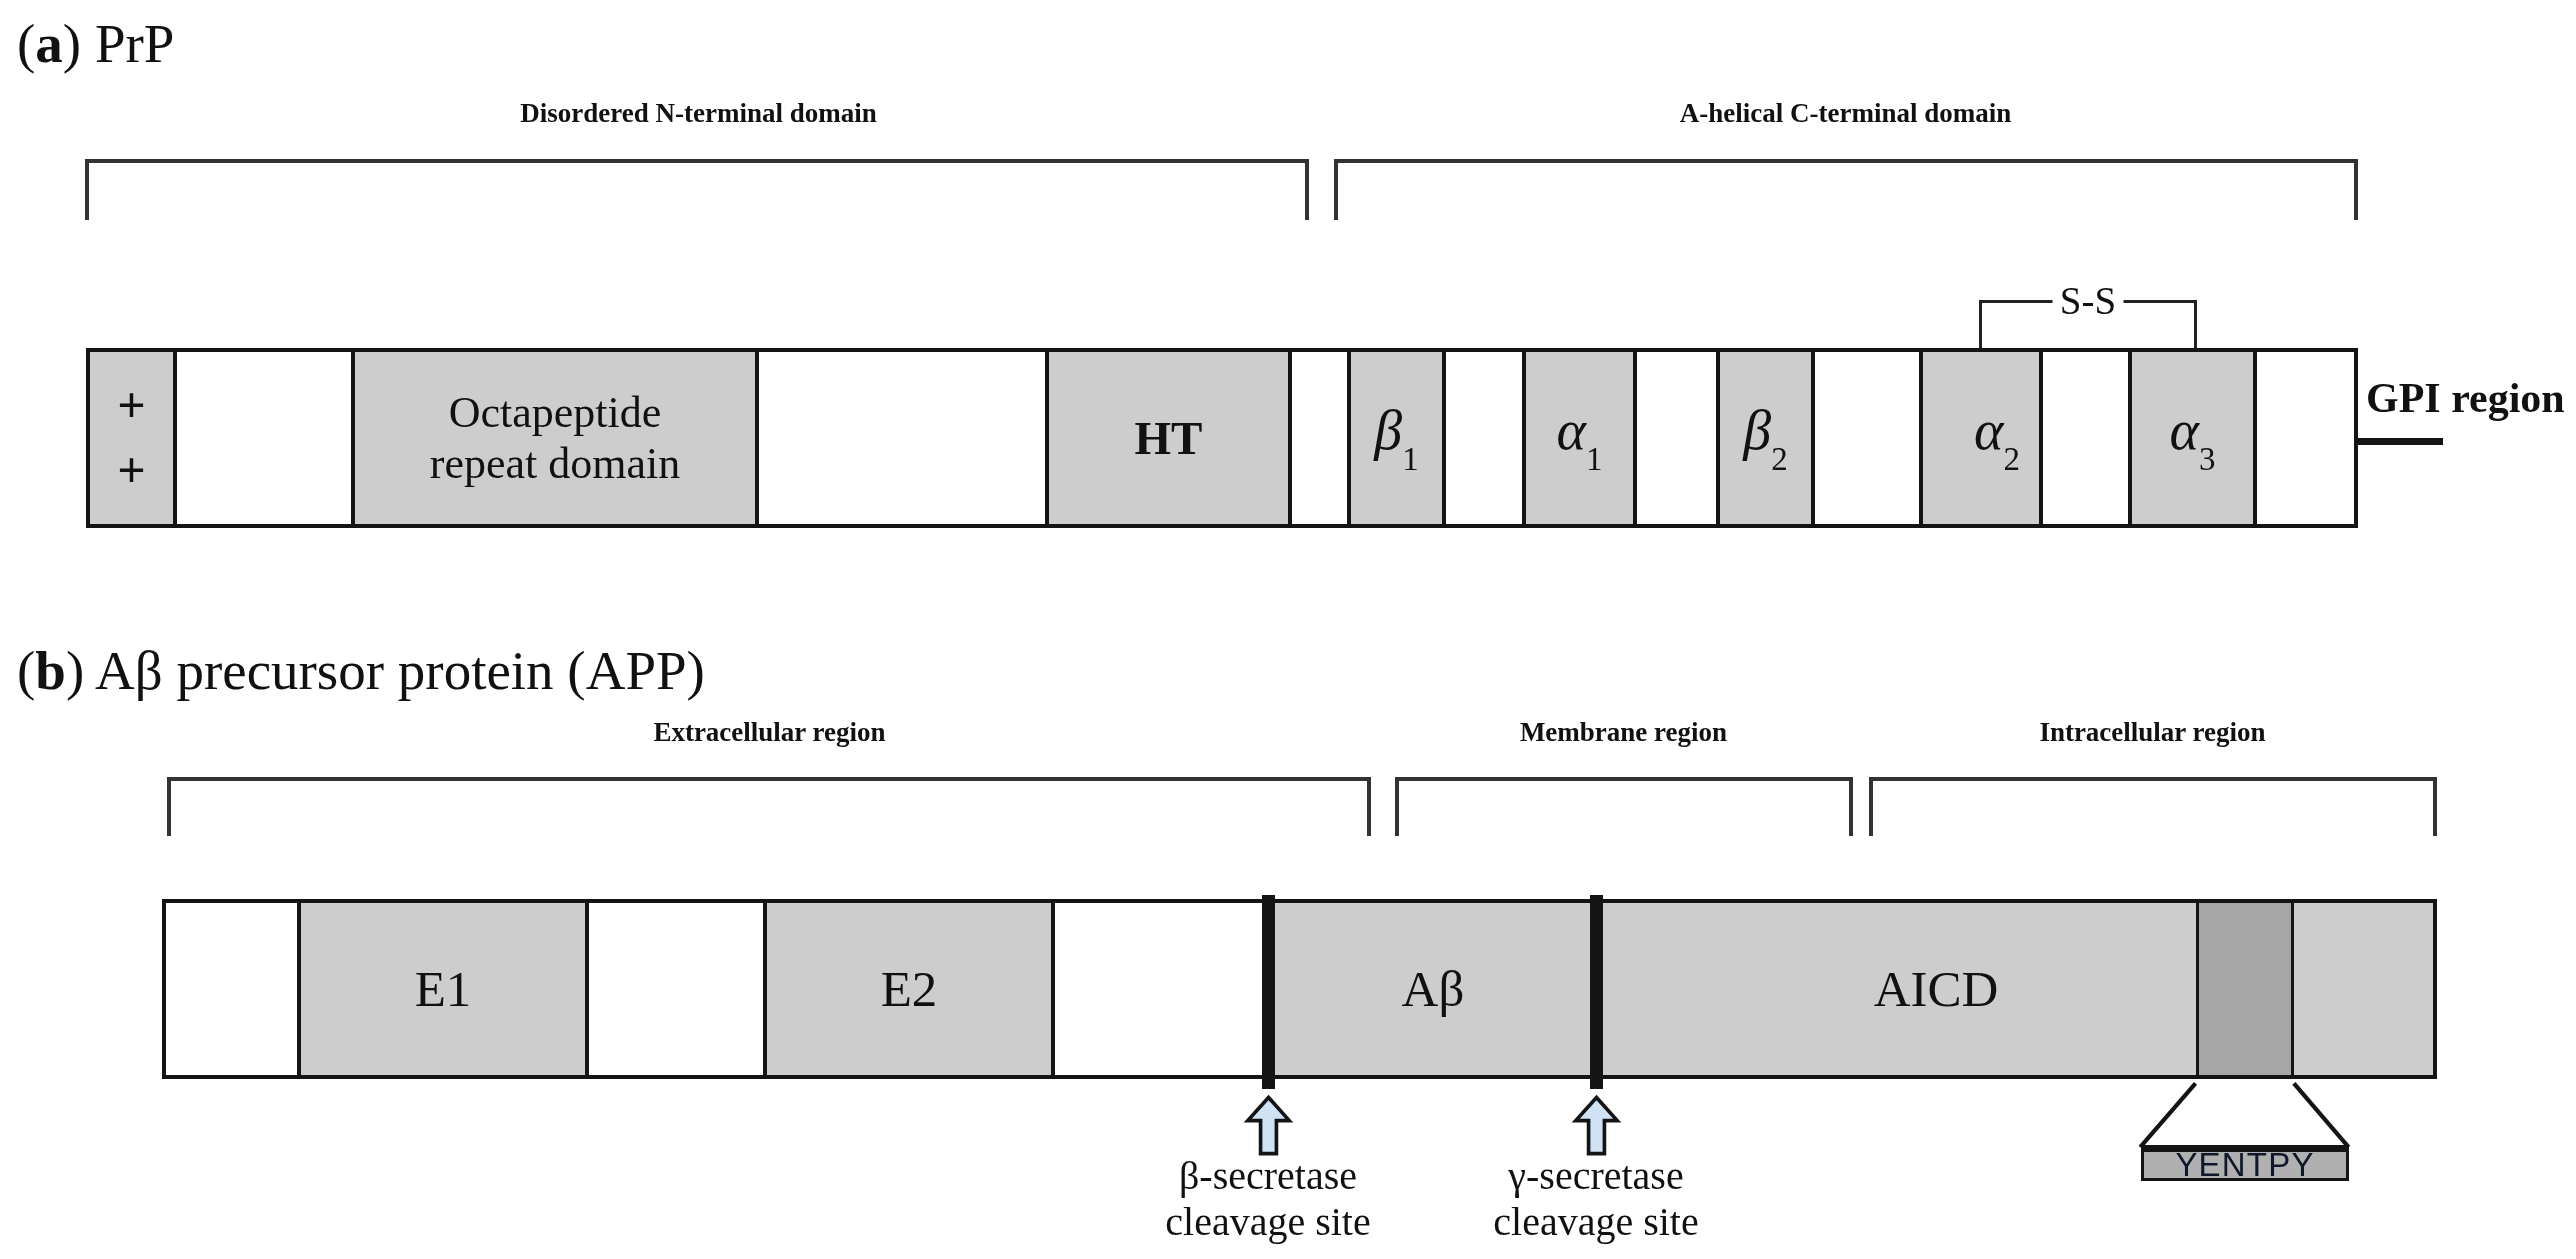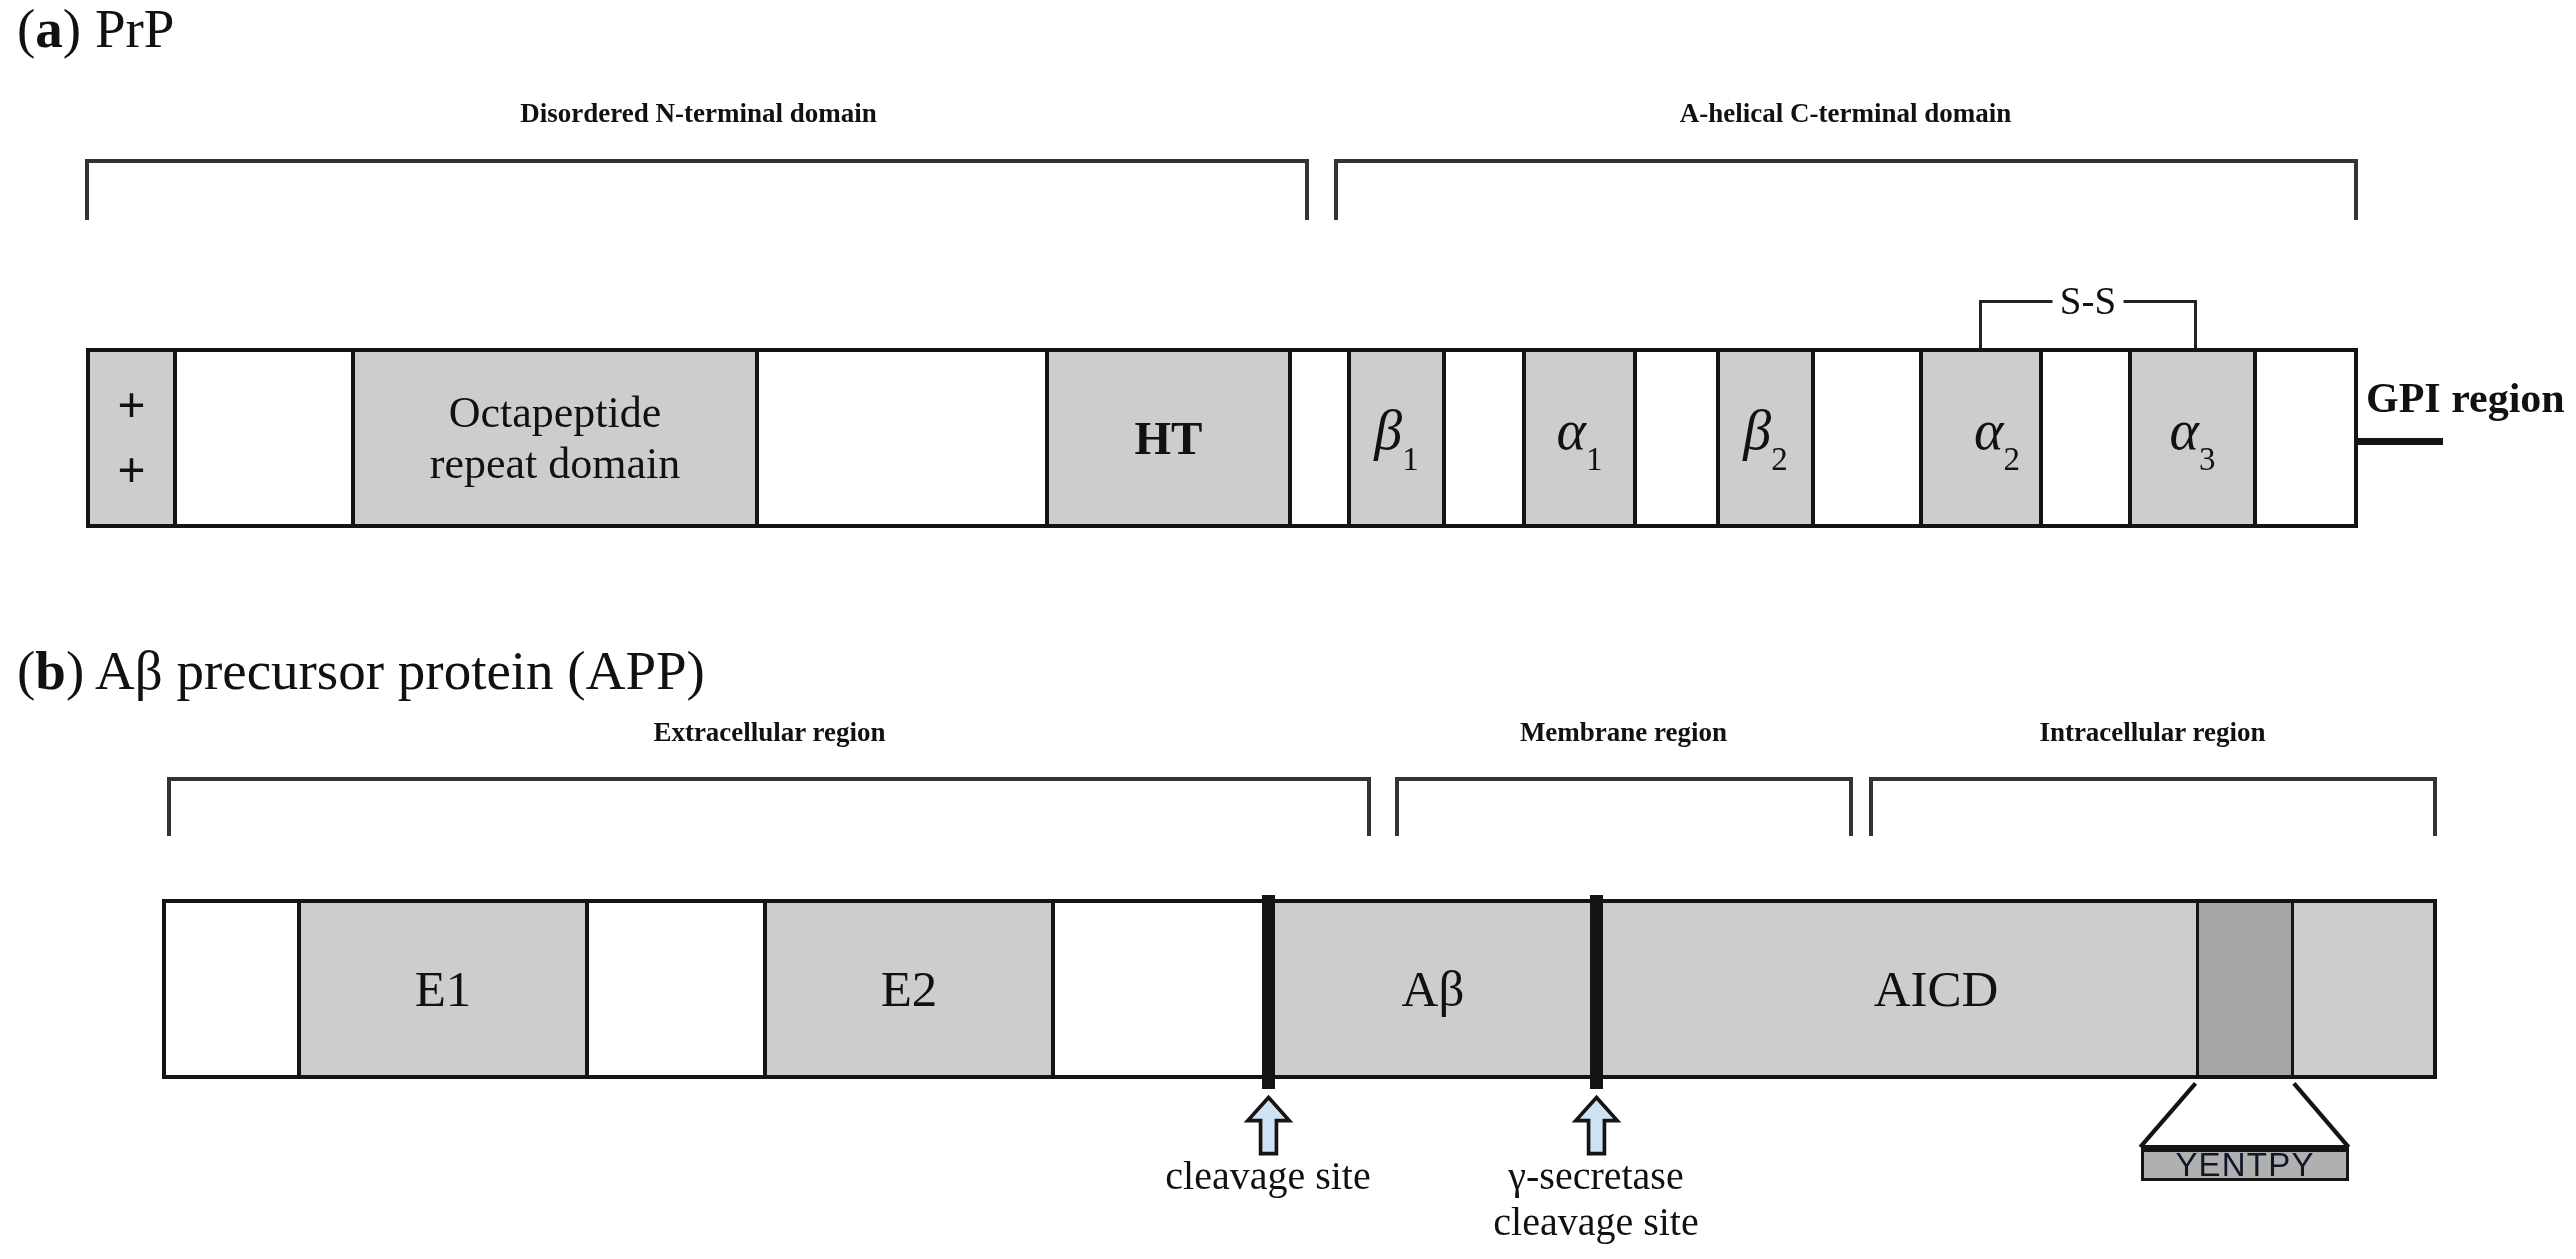--- a/index.html
+++ b/index.html
@@ -75,21 +75,21 @@
     border:3.6px solid var(--border);border-top-width:7.3px;
     display:flex;align-items:center;justify-content:center;
     font-family:"Liberation Sans","DejaVu Sans",sans-serif;
     font-size:33px;letter-spacing:1.2px;color:#0f172a;
   }
   svg{position:absolute;overflow:visible;}
 </style>
 </head>
 <body>
 
-<div class="abs fig-title" style="left:17px;top:0;">
+<div class="abs fig-title" style="left:17px;top:15px;">
   <span>(</span><span class="idx">a</span><span>) </span><span>PrP</span>
 </div>
 
 <div class="bracket-label" style="left:92px;top:98px;">Disordered N-terminal domain</div>
 <div class="bracket-label" style="left:1239px;top:98px;">A-helical C-terminal domain</div>
 
 <div class="bracket" style="left:85px;top:159px;width:1224px;"></div>
 <div class="bracket" style="left:1334px;top:159px;width:1024px;"></div>
 
 <div class="ss-bracket">
@@ -175,20 +175,21 @@
 <div class="thickline" style="left:1590px;"></div>
 
 <svg style="left:1241px;top:1095px;" width="55" height="61" viewBox="0 0 90 100">
   <polygon points="45,4 79,42 58,42 58,96 32,96 32,42 11,42" fill="var(--arrow-fill)" stroke="var(--border)" stroke-width="6" stroke-linejoin="miter"></polygon>
 </svg>
 <svg style="left:1569px;top:1095px;" width="55" height="61" viewBox="0 0 90 100">
   <polygon points="45,4 79,42 58,42 58,96 32,96 32,42 11,42" fill="var(--arrow-fill)" stroke="var(--border)" stroke-width="6" stroke-linejoin="miter"></polygon>
 </svg>
 
 <div class="cleave-label" style="left:965px;">
+  <div>β-secretase</div>
   <div>cleavage site</div>
 </div>
 <div class="cleave-label" style="left:1293px;">
   <div>γ-secretase</div>
   <div>cleavage site</div>
 </div>
 
 <svg style="left:2122px;top:1079px;" width="243" height="72" viewBox="0 0 400 118">
   <line x1="121" y1="7" x2="30" y2="112" stroke="var(--border)" stroke-width="7"></line>
   <line x1="283" y1="7" x2="373" y2="112" stroke="var(--border)" stroke-width="7"></line>

